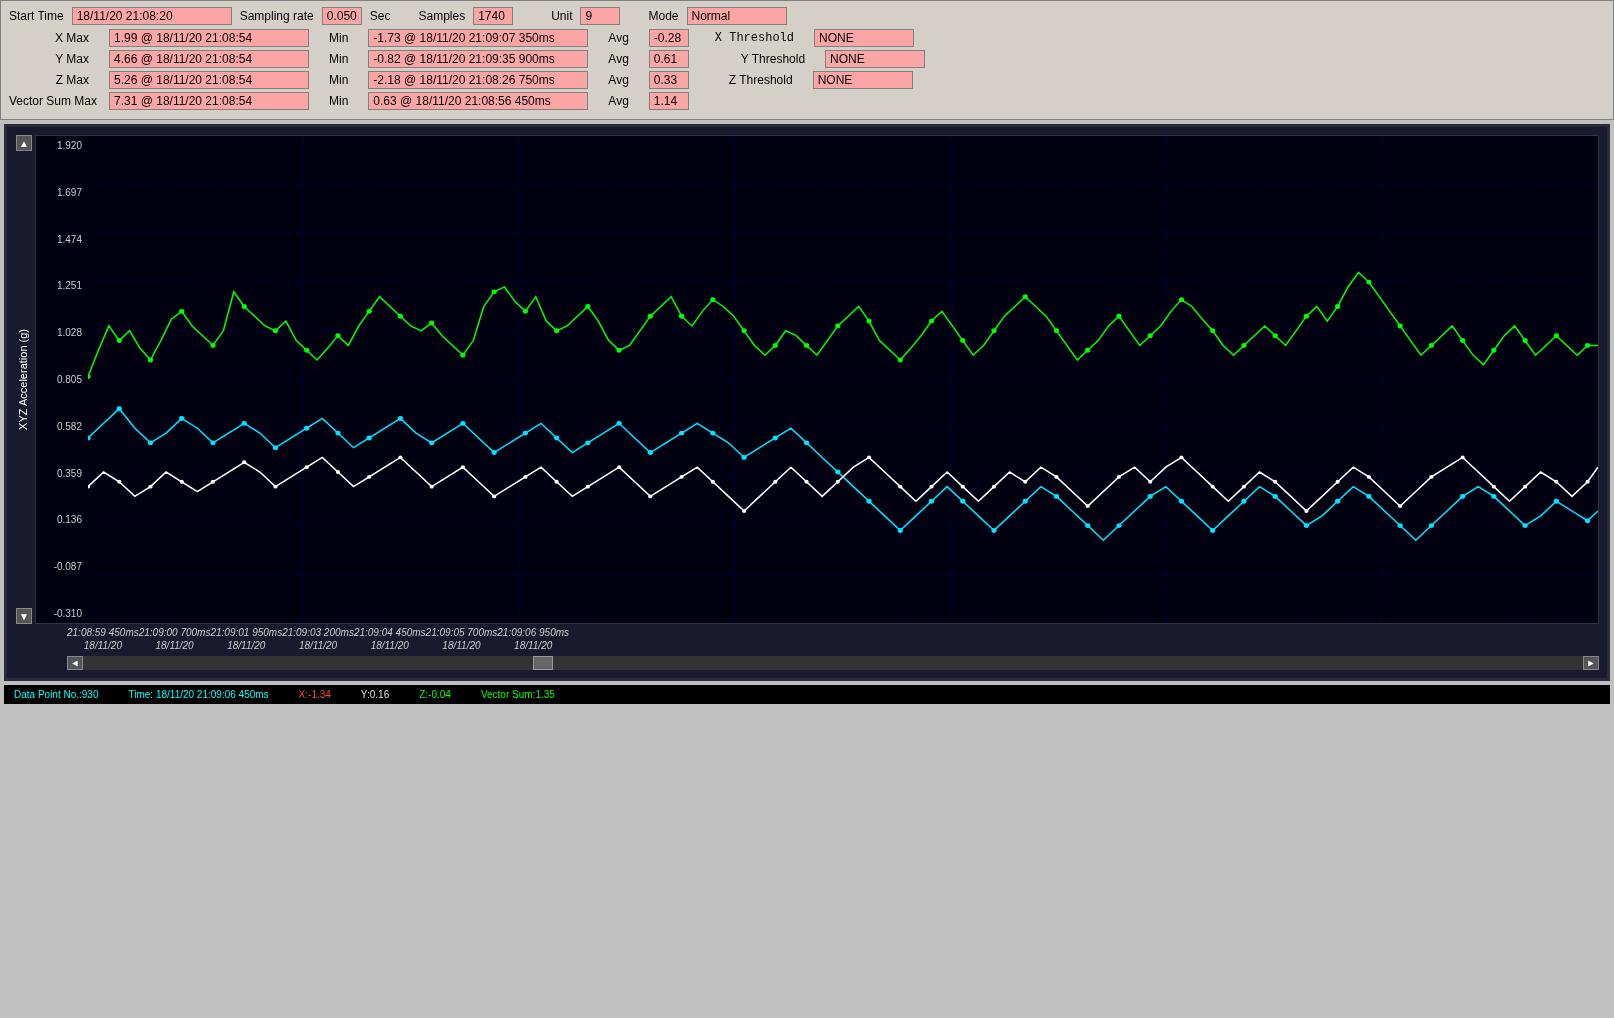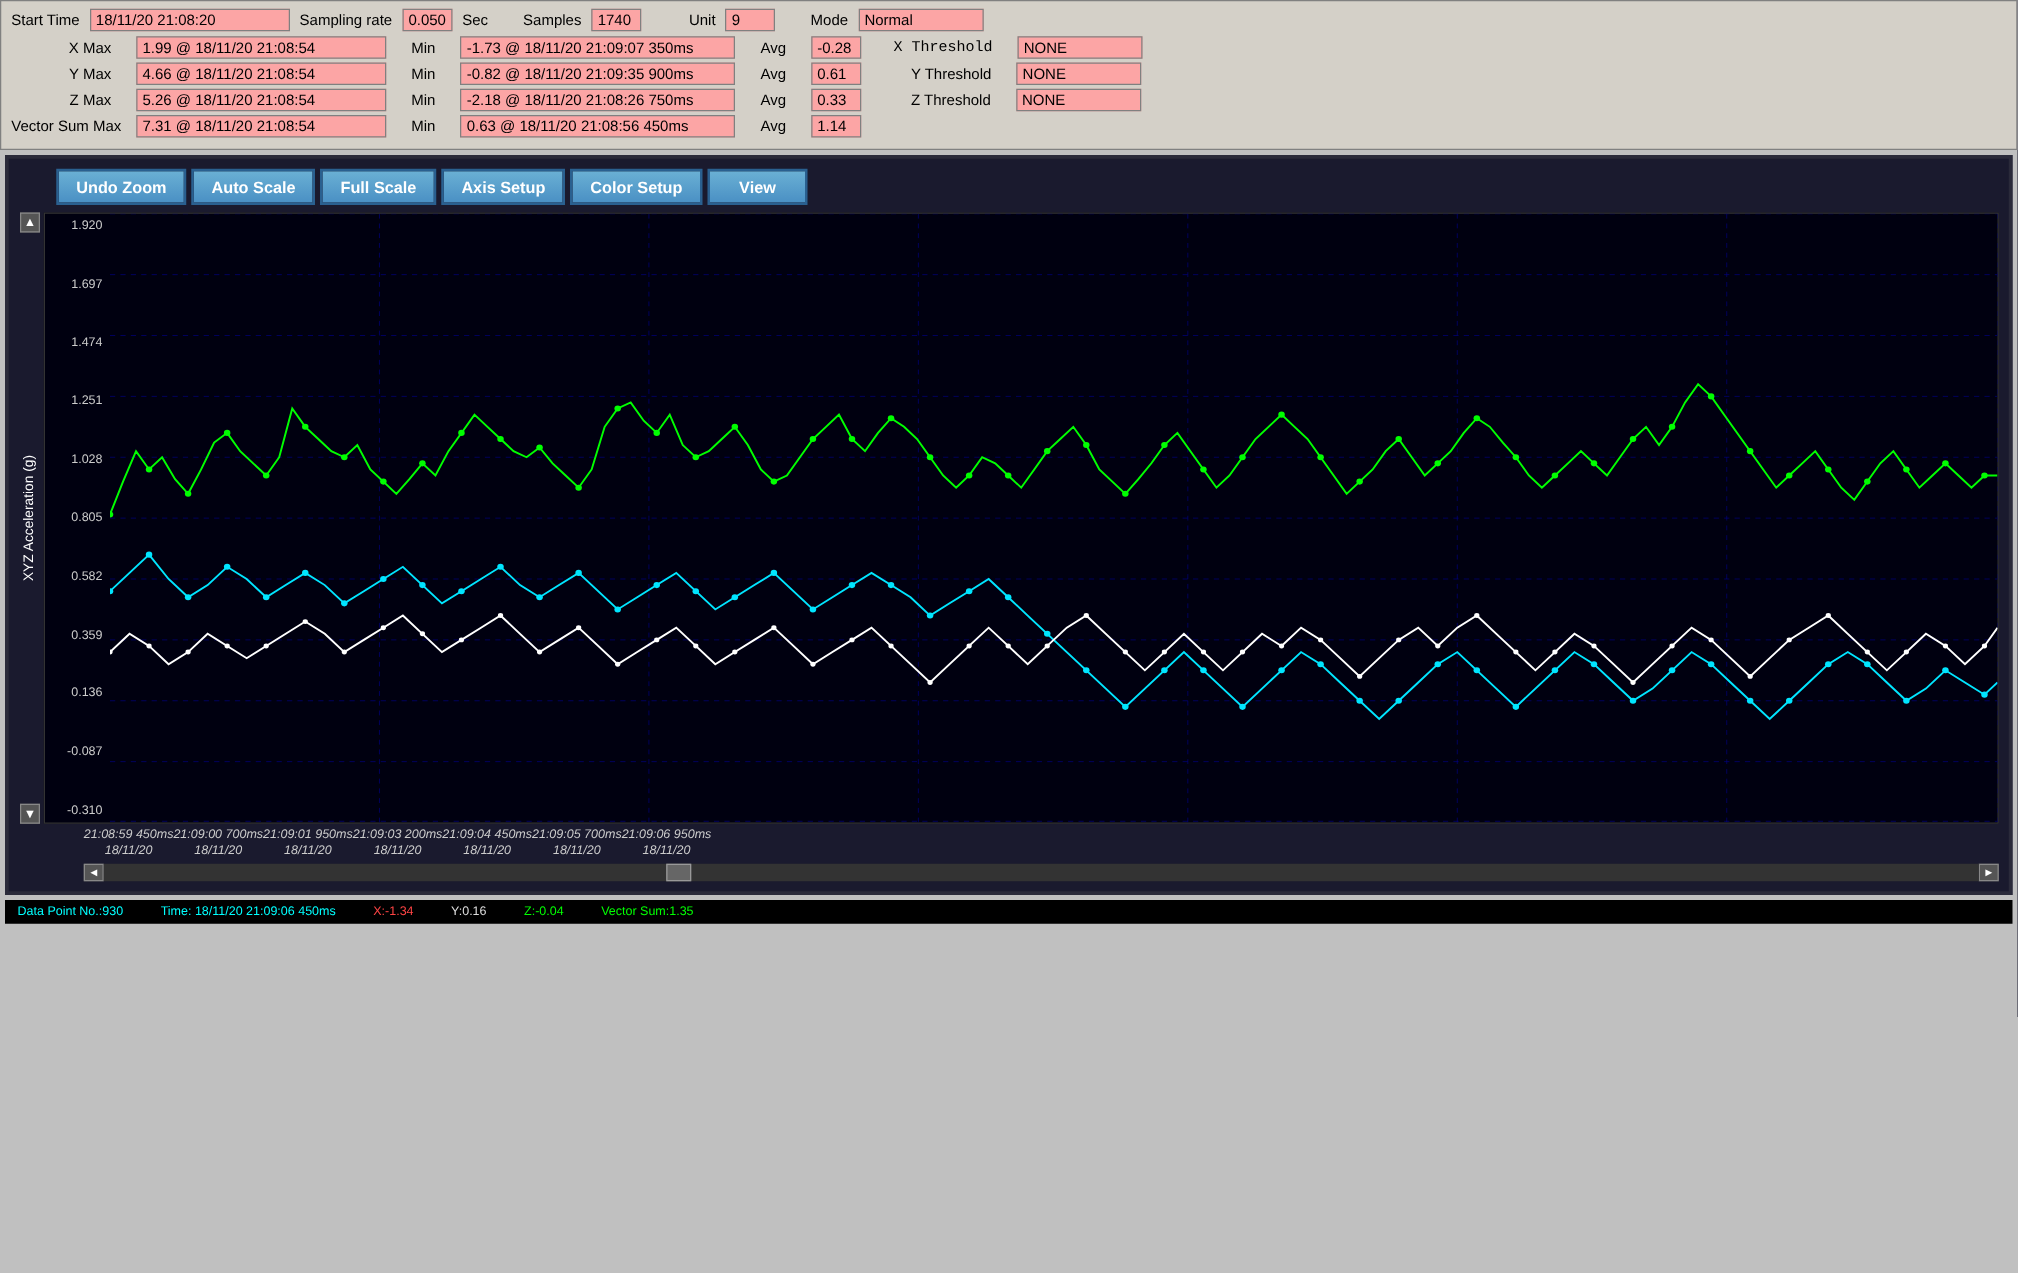--- a/index.html
+++ b/index.html
@@ -236,21 +236,21 @@
       <span class="info-value medium">NONE</span>
     </div>
 
     <div class="stats-row">
       <span style="width:80px;text-align:right;" class="info-label">Y Max</span>
       <span class="info-value" style="min-width:200px;">4.66 @ 18/11/20 21:08:54</span>
       <span class="info-label">Min</span>
       <span class="info-value" style="min-width:220px;">-0.82 @ 18/11/20 21:09:35 900ms</span>
       <span class="info-label">Avg</span>
       <span class="info-value small">0.61</span>
-      <span class="info-label" style="margin-left:20px;">Y Threshold</span>
+      <span class="info-label" style="margin-left:32px;">Y Threshold</span>
       <span class="info-value medium">NONE</span>
     </div>
 
     <div class="stats-row">
       <span style="width:80px;text-align:right;" class="info-label">Z Max</span>
       <span class="info-value" style="min-width:200px;">5.26 @ 18/11/20 21:08:54</span>
       <span class="info-label">Min</span>
       <span class="info-value" style="min-width:220px;">-2.18 @ 18/11/20 21:08:26 750ms</span>
       <span class="info-label">Avg</span>
       <span class="info-value small">0.33</span>
@@ -264,28 +264,20 @@
       <span class="info-label">Min</span>
       <span class="info-value" style="min-width:220px;">0.63 @ 18/11/20 21:08:56 450ms</span>
       <span class="info-label">Avg</span>
       <span class="info-value small">1.14</span>
     </div>
   </div>
 </div>
 
 <div class="chart-container">
 
-  <div class="toolbar">
-    <button class="tool-btn">Undo Zoom</button>
-    <button class="tool-btn">Auto Scale</button>
-    <button class="tool-btn">Full Scale</button>
-    <button class="tool-btn">Axis Setup</button>
-    <button class="tool-btn">Color Setup</button>
-    <button class="tool-btn" style="min-width:80px;">View</button>
-  </div>
 
   <div class="chart-area">
 
     <div style="display:flex;flex-direction:column;align-items:center;margin-right:2px;">
       <div class="scroll-arrow">▲</div>
       <div style="flex:1;display:flex;align-items:center;">
         <div class="y-axis-label">XYZ Acceleration (g)</div>
       </div>
       <div class="scroll-arrow">▼</div>
     </div>

